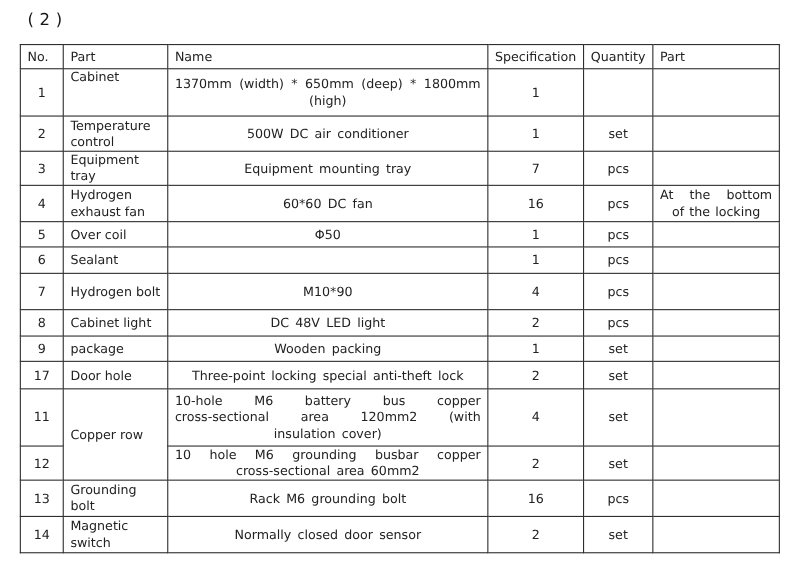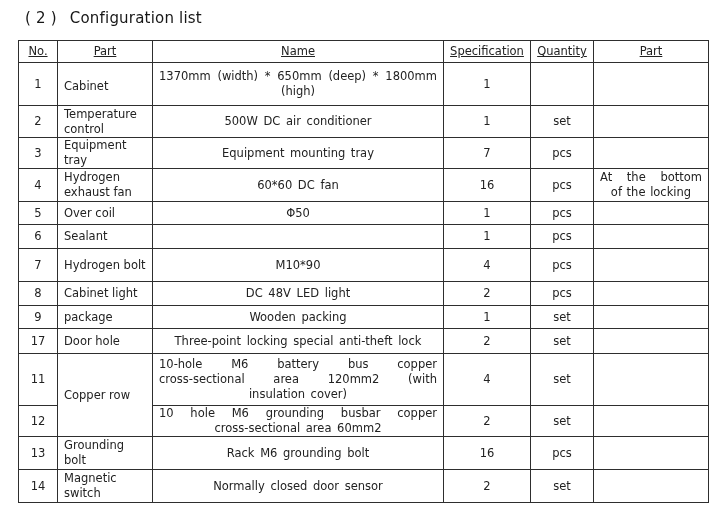--- a/index.html
+++ b/index.html
@@ -31,34 +31,33 @@
   }
   table.cfg td {
     border: 1px solid #2e2e2e;
     font-size: 11.5px;
     line-height: 15px;
     vertical-align: middle;
     padding: 0 6px;
     overflow: hidden;
     color: #222222;
   }
-  td.hd { padding: 2px 6px; text-align: center; text-decoration: underline; }
+  td.hd { padding: 2px 6px; text-align: left; }
   td.num { text-align: center; padding: 0 2px; }
   td.part { padding: 0 4px 0 6px; }
   td.name { word-spacing: 2px; padding: 0 5px 0 6px; }
   td.unit { word-spacing: 1px; padding: 1px 5px; vertical-align: middle; }
   .jl { text-align: justify; text-align-last: justify; }
   .nl { text-align: center; }
 </style>
 </head>
 <body>
 
 <div class="page-title">
   <span>( 2 )</span>
-  <span>Configuration list</span>
 </div>
 
 <table class="cfg">
   <colgroup>
     <col style="width:39px">
       <col style="width:95px">
       <col style="width:291px">
     <col style="width:87px">
       <col style="width:63px">
       <col style="width:115px">
@@ -68,21 +67,21 @@
       <td class="hd">No.</td>
       <td class="hd">Part</td>
       <td class="hd">Name</td>
       <td class="hd">Specification</td>
       <td class="hd">Quantity</td>
       <td class="hd">Part</td>
     </tr>
 
     <tr style="height:43px">
       <td class="num">1</td>
-      <td class="part" style="vertical-align:top;padding-top:16px">Cabinet</td>
+      <td class="part" style="vertical-align:top;padding-top:0">Cabinet</td>
       <td class="name">
         <div class="jl">1370mm (width) * 650mm (deep) * 1800mm</div>
         <div class="nl">(high)</div>
       </td>
       <td class="num">1</td>
       <td class="num"></td>
       <td class="unit"></td>
     </tr>
 
     <tr style="height:32px">

